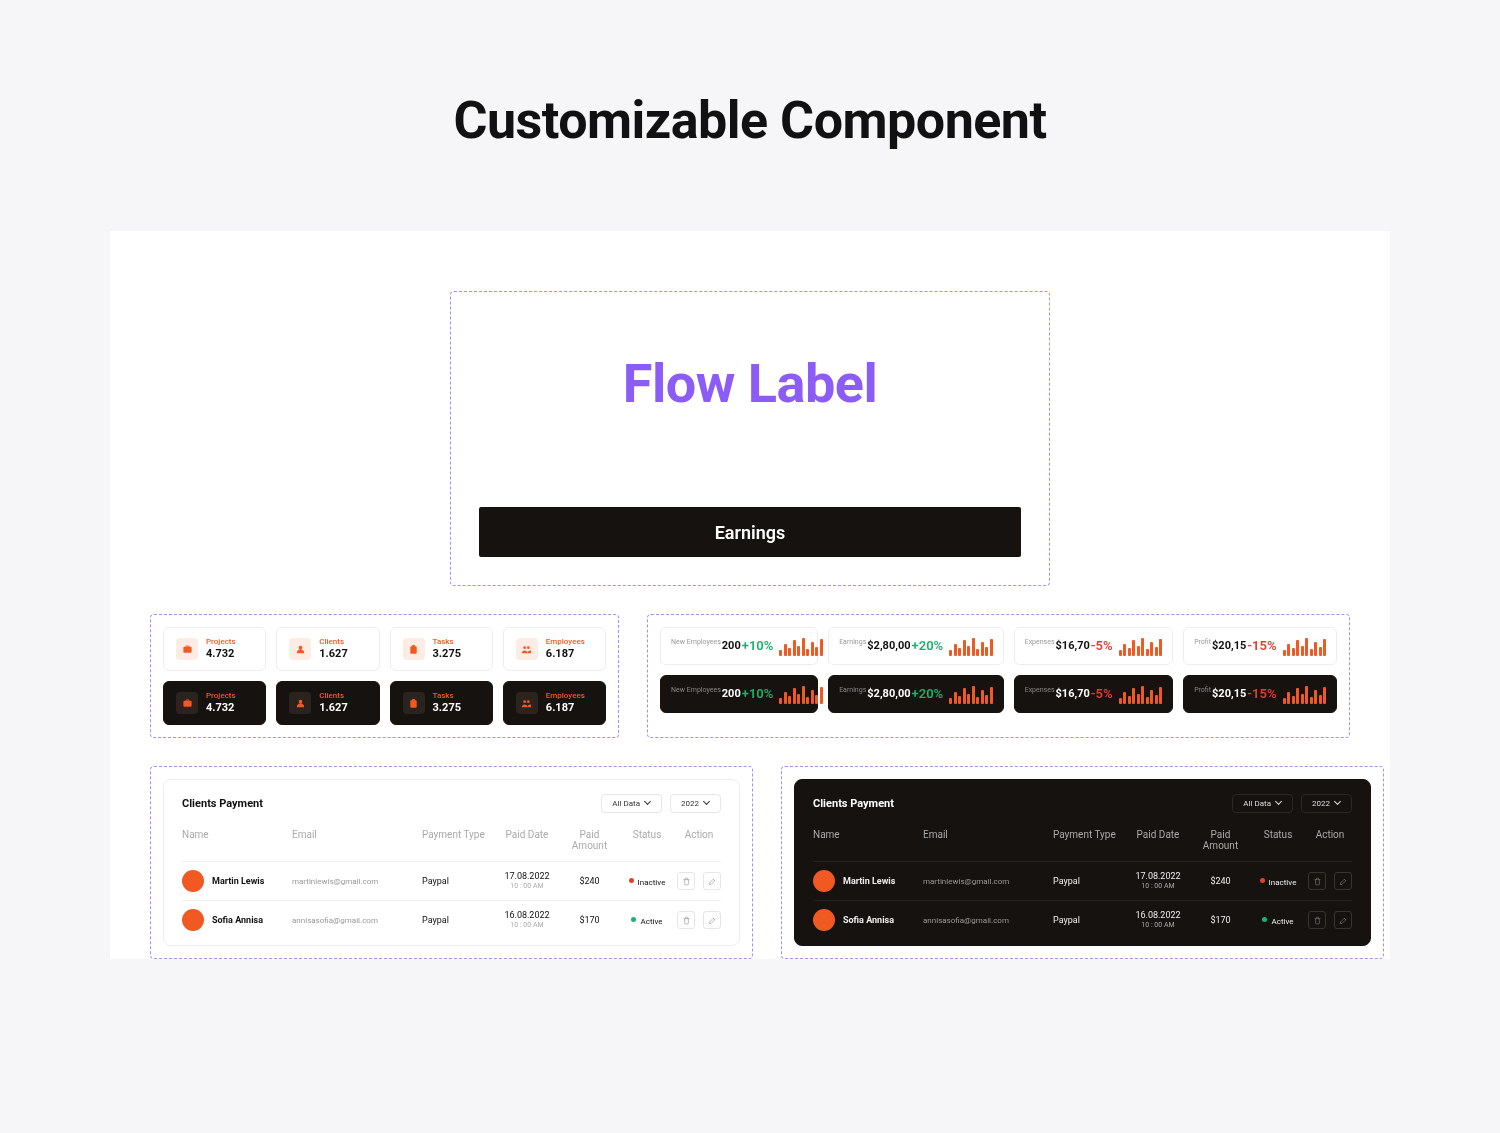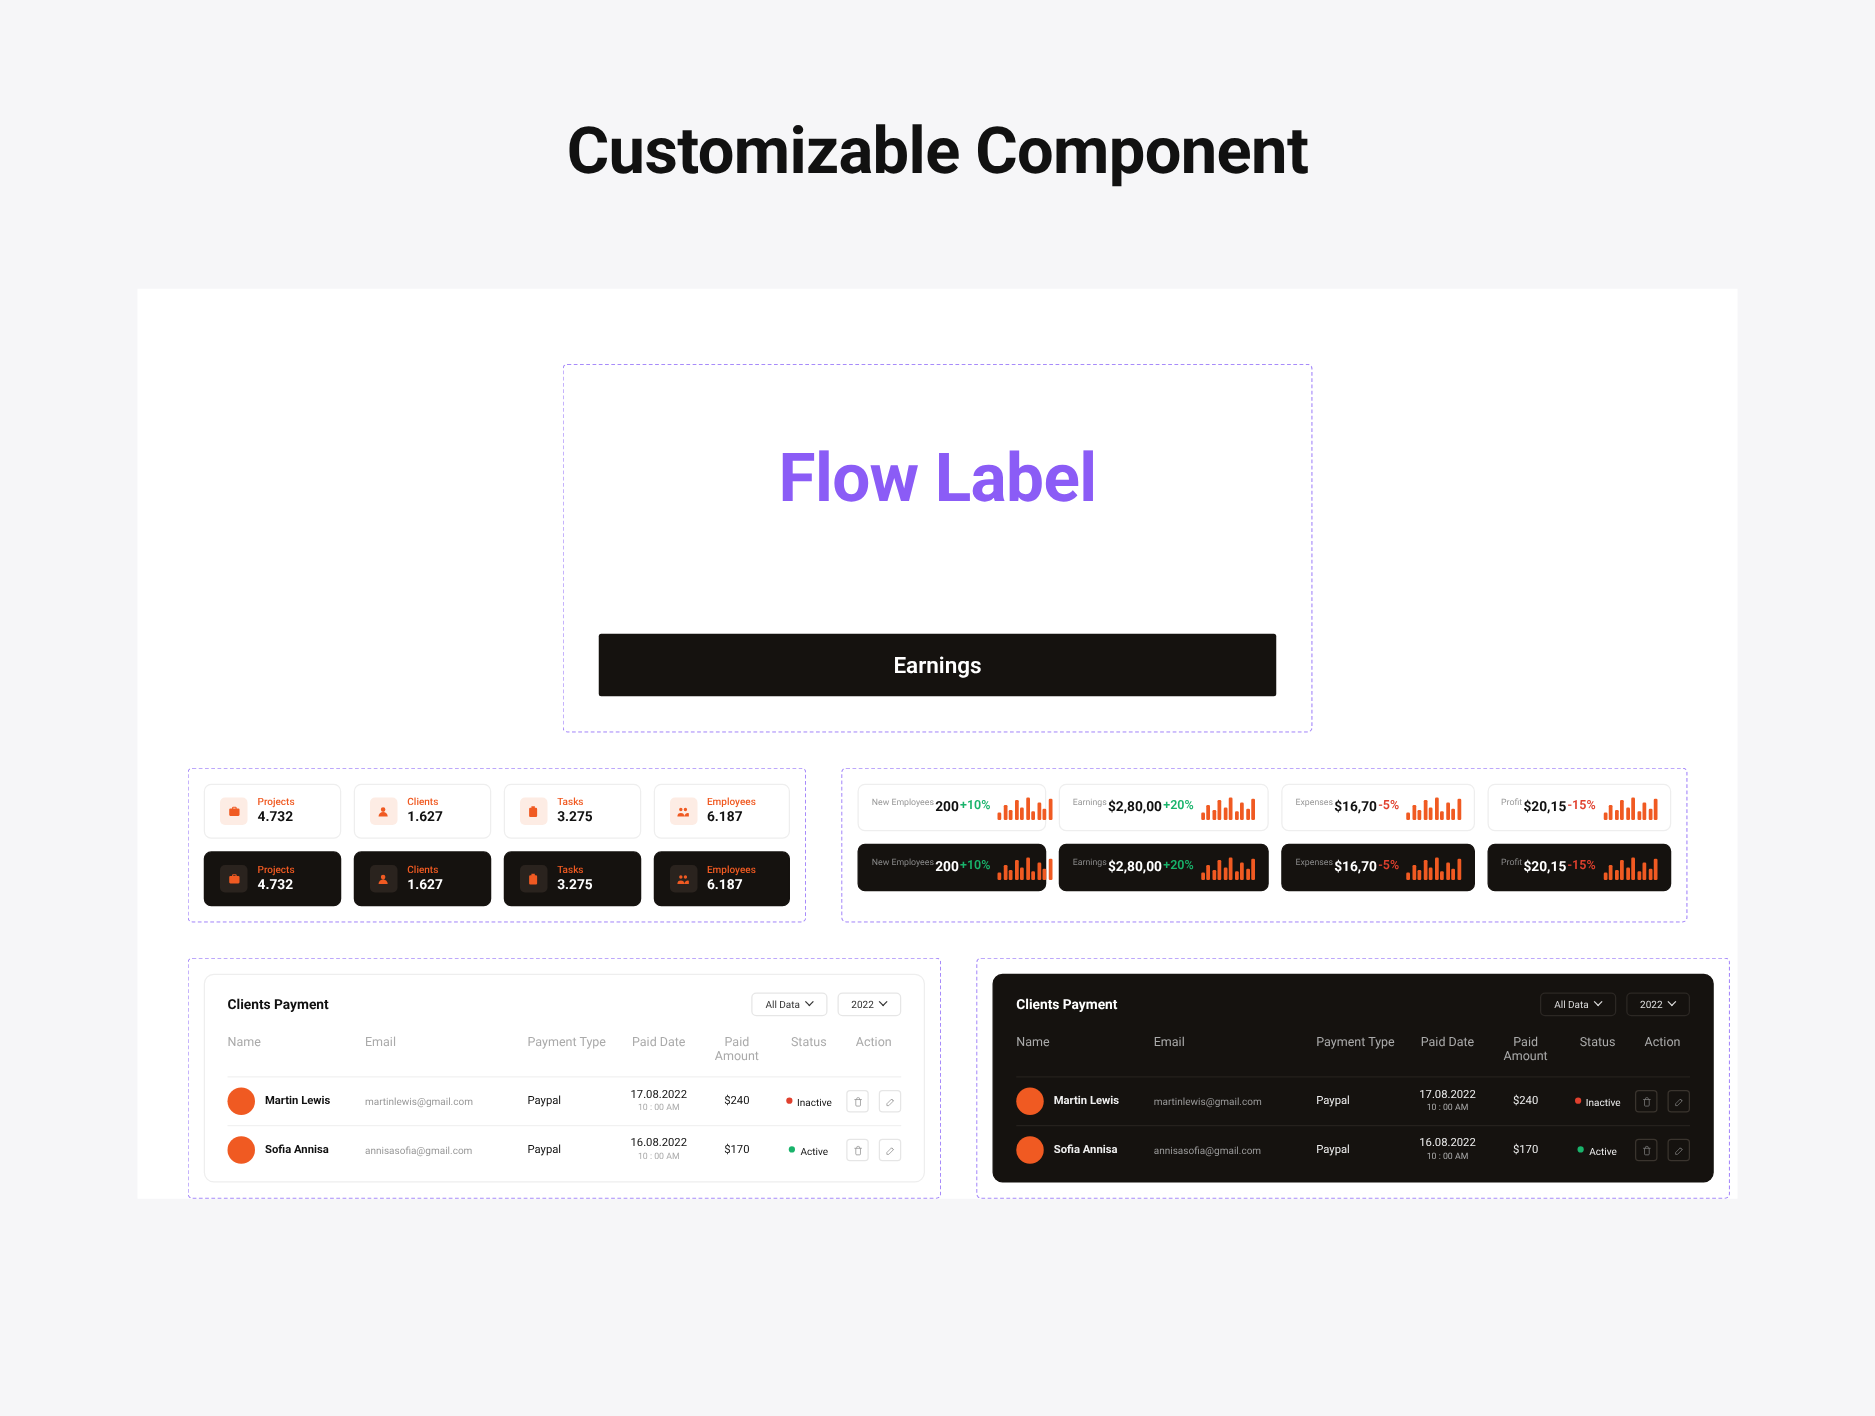--- a/index.html
+++ b/index.html
@@ -96,21 +96,21 @@
   border: 1px solid #eee;
   background: #fff;
   gap: 6px;
 }
 .metric-card.dark { background: #15120f; border-color: #15120f; }
 .metric-text { display: flex; flex-direction: row; gap: 1px; flex-shrink: 0; }
 .metric-label { font-size: 7px; color: #999; line-height: 1.1; }
 .metric-card.dark .metric-label { color: #888; }
 .metric-value { font-size: 11px; font-weight: 700; color: #111; line-height: 1.2; }
 .metric-card.dark .metric-value { color: #fff; }
-.metric-change { font-size: 10px; font-weight: 600; line-height: 1.1; }
+.metric-change { font-size: 13px; font-weight: 600; line-height: 1.1; }
 .metric-change.up { color: #19b36b; }
 .metric-change.down { color: #e0402e; }
 .spark { display: flex; align-items: flex-end; gap: 1.5px; height: 20px; }
 .spark span { width: 3px; background: #f05a22; border-radius: 1px; }
 
 .row3 {
   display: flex;
   gap: 28px;
   margin-top: 28px;
 }

